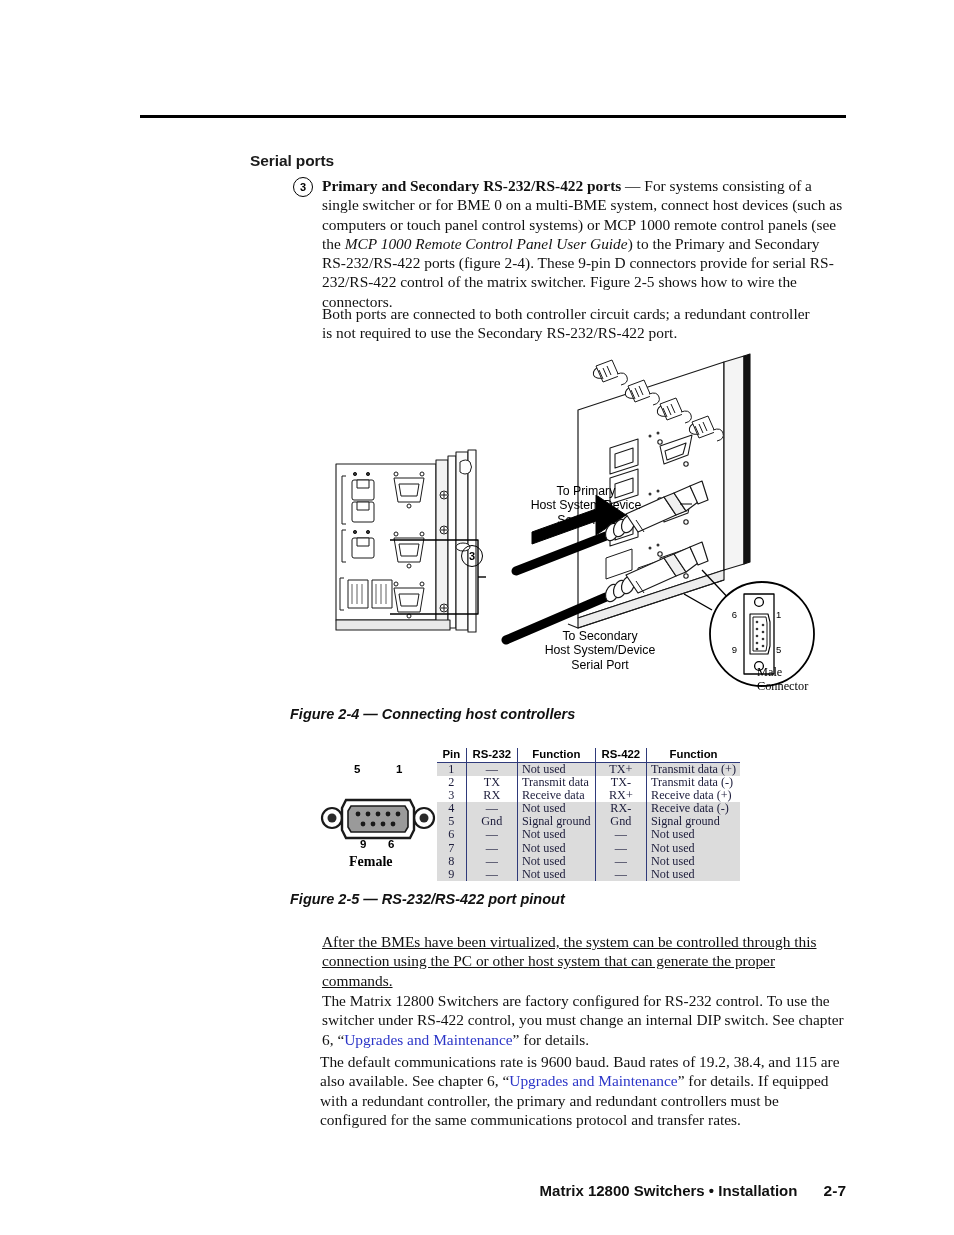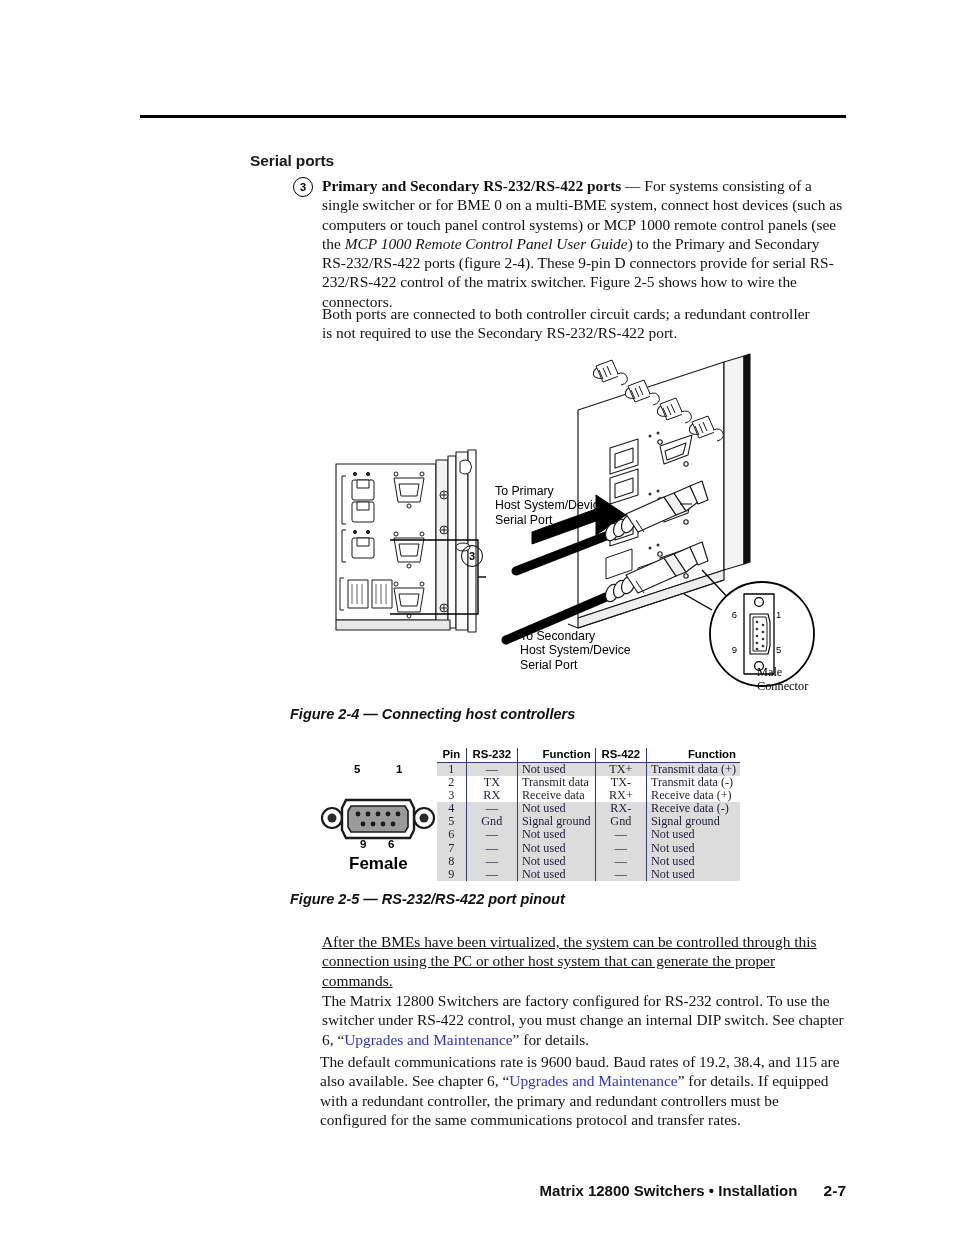--- a/index.html
+++ b/index.html
@@ -95,21 +95,21 @@
     height: 345px;
   }
   #figure24 svg { display: block; }
 
   .fig-label {
     position: absolute;
     font-family: "Liberation Sans", sans-serif;
     font-size: 12.3px;
     line-height: 14.4px;
     color: #000;
-    text-align: left;
+    text-align: center;
     white-space: pre-line;
   }
   #lbl-primary   { left: 175px; top: 132px; width: 182px; }
   #lbl-secondary { left: 200px; top: 277px; width: 160px; }
   #lbl-male {
     position: absolute;
     left: 437px; top: 313px;
     width: 110px;
     font-family: Liberation Serif, serif;
     font-size: 12.3px;
@@ -135,43 +135,43 @@
   }
   .conn-num {
     position: absolute;
     font-family: "Liberation Sans", sans-serif;
     font-weight: bold;
     font-size: 11.5px;
     color: #000;
   }
   .conn-caption {
     position: absolute;
-    font-family: Liberation Sans, sans-serif;
+    font-family: Liberation Serif, serif;
     font-weight: bold;
-    font-size: 17px;
+    font-size: 14px;
     color: #000;
   }
 
   
   #pinout-table {
     position: absolute;
     left: 117px;
     top: 0px;
     border-collapse: collapse;
     font-family: "Liberation Serif", serif;
     font-size: 12.2px;
     color: #1b1b3a;
   }
   #pinout-table th {
     font-family: "Liberation Sans", sans-serif;
     font-weight: bold;
     font-size: 11.4px;
     color: #000;
     padding: 0px 4px 1px 4px;
-    text-align: right;
+    text-align: center;
     border-bottom: 1.6px solid #2f3a7a;
     white-space: nowrap;
     line-height: 13px;
   }
   #pinout-table th.c-pin { text-align: center; }
   #pinout-table th.c-sig { text-align: center; }
   #pinout-table td {
     padding: 0px 4px;
     line-height: 13.1px;
     white-space: nowrap;

